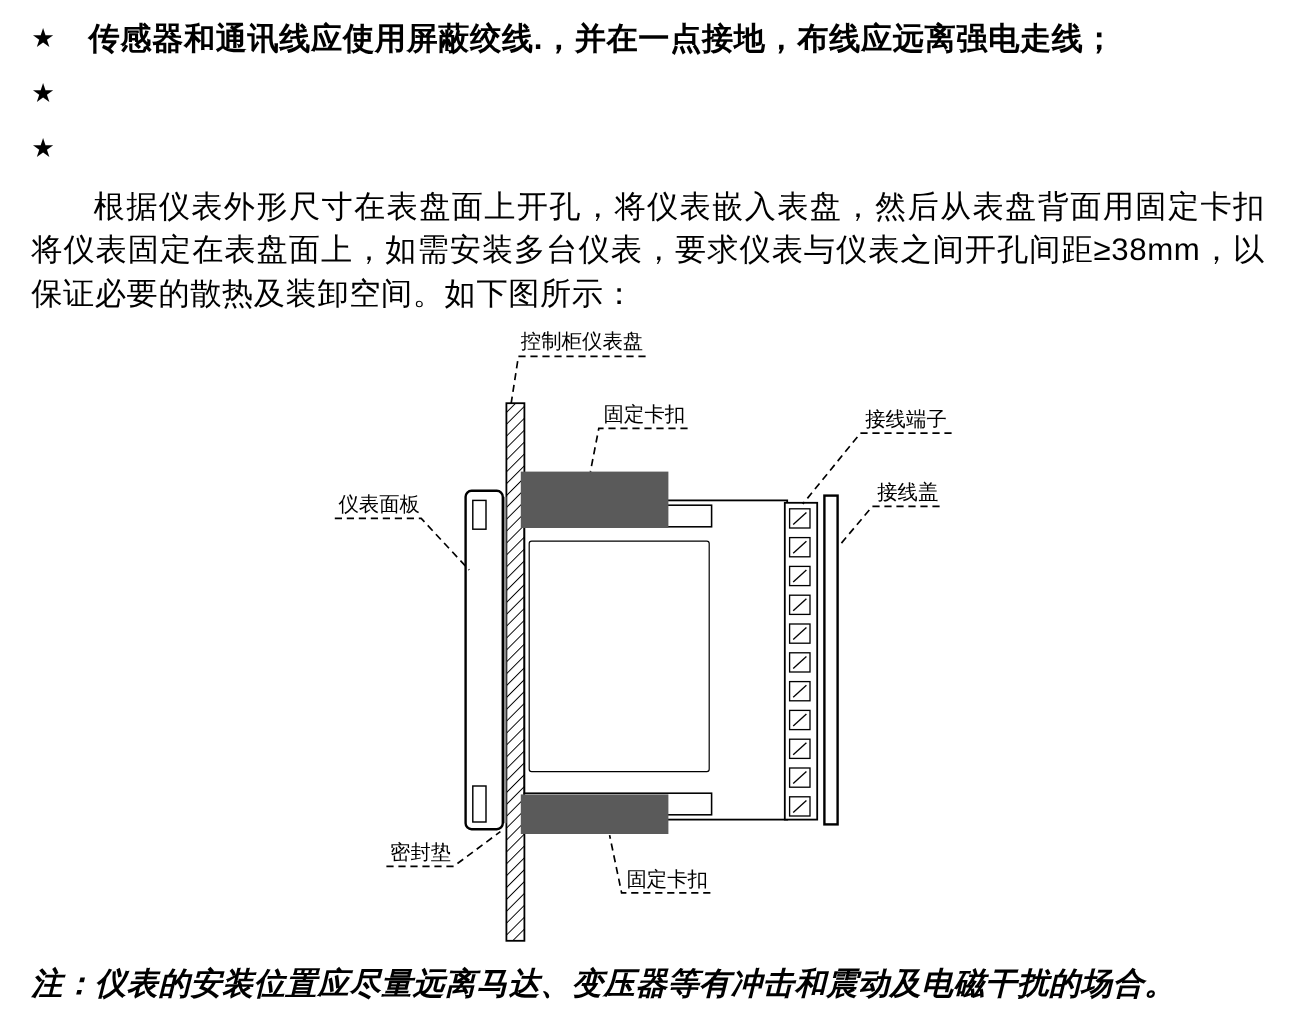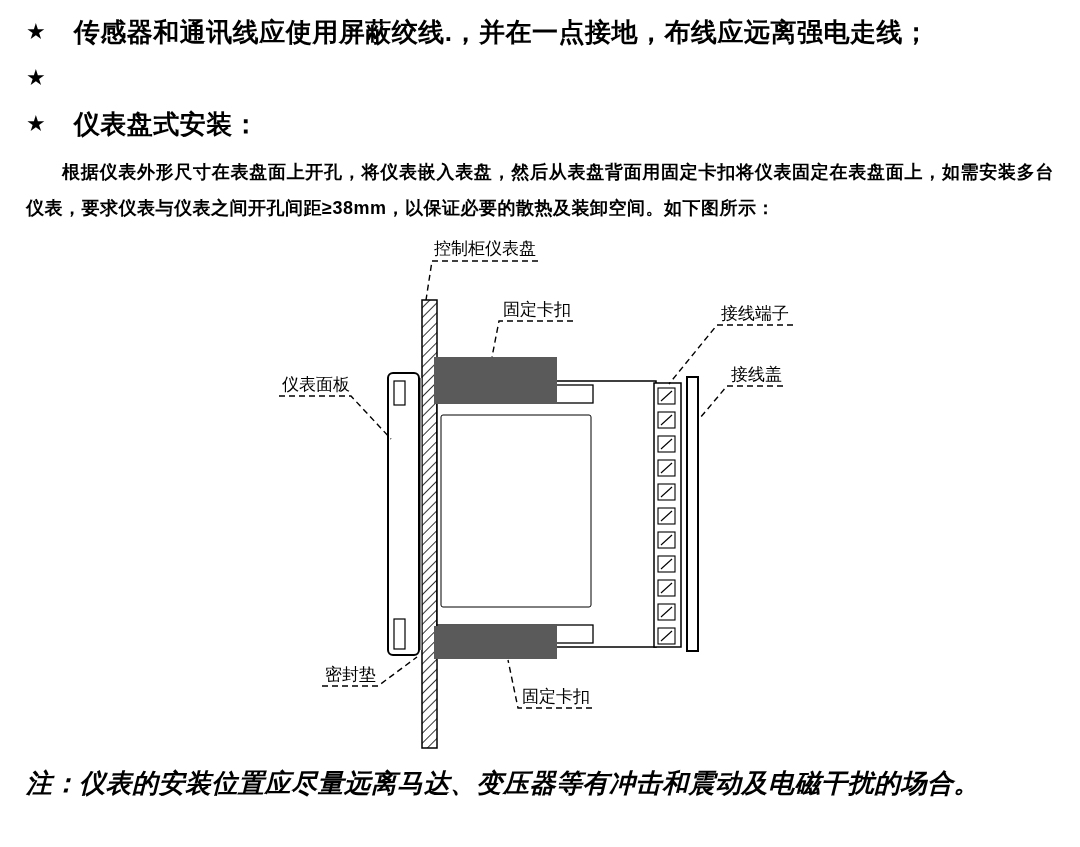--- a/index.html
+++ b/index.html
@@ -14,21 +14,21 @@
   .bullet-row {
     display: flex; align-items: flex-start; gap: 28px;
     font-size: 26px; font-weight: 700; line-height: 32px;
     margin-bottom: 14px;
   }
   .star { font-size: 22px; line-height: 32px; flex: 0 0 auto; }
   .bullet-text { letter-spacing: 0.5px; }
 
   .para {
     margin: 8px 0 0 0;
-    font-size: 18px; font-weight: 700; line-height: 36px;
+    font-size: 26px; font-weight: 400; line-height: 36px;
     text-indent: 2em; text-align: justify; letter-spacing: 0.5px;
   }
 
   svg.diagram { display: block; margin-top: 2px; }
   .diagram-label { font-size: 17px; font-weight: 400; fill: #000; }
   .leader { stroke: #000; stroke-width: 1.4; stroke-dasharray: 6 4; fill: none; }
   .solid  { stroke: #000; fill: #fff; }
 
   .note {
     font-size: 26px; font-weight: 700; margin-top: 8px; letter-spacing: 0.5px; font-style: italic;
@@ -43,21 +43,20 @@
     <span class="star">★</span>
     <span class="bullet-text">传感器和通讯线应使用屏蔽绞线.，并在一点接地，布线应远离强电走线；</span>
   </div>
 
   <div class="bullet-row">
     <span class="star">★</span>
   </div>
 
   <div class="bullet-row">
     <span class="star">★</span>
-    <span class="bullet-text">仪表盘式安装：</span>
   </div>
 
   <p class="para">根据仪表外形尺寸在表盘面上开孔，将仪表嵌入表盘，然后从表盘背面用固定卡扣将仪表固定在表盘面上，如需安装多台仪表，要求仪表与仪表之间开孔间距≥38mm，以保证必要的散热及装卸空间。如下图所示：</p>
 
   <svg class="diagram" width="1080" height="530" viewBox="0 0 1080 530" xmlns="http://www.w3.org/2000/svg">
     <defs>
       <pattern id="hatch" patternUnits="userSpaceOnUse" width="7" height="7" patternTransform="rotate(45)">
         <rect width="7" height="7" fill="#ffffff"></rect>
         <line x1="0" y1="0" x2="0" y2="7" stroke="#000" stroke-width="1.6"></line>
       </pattern>

